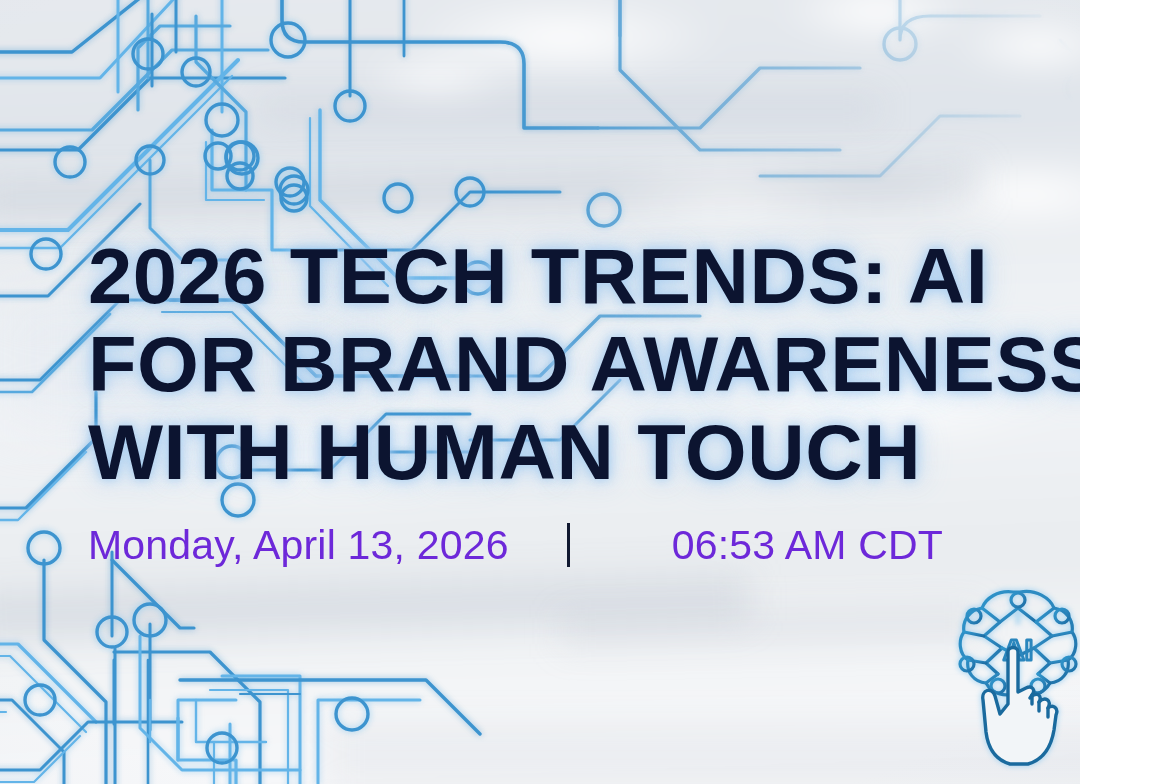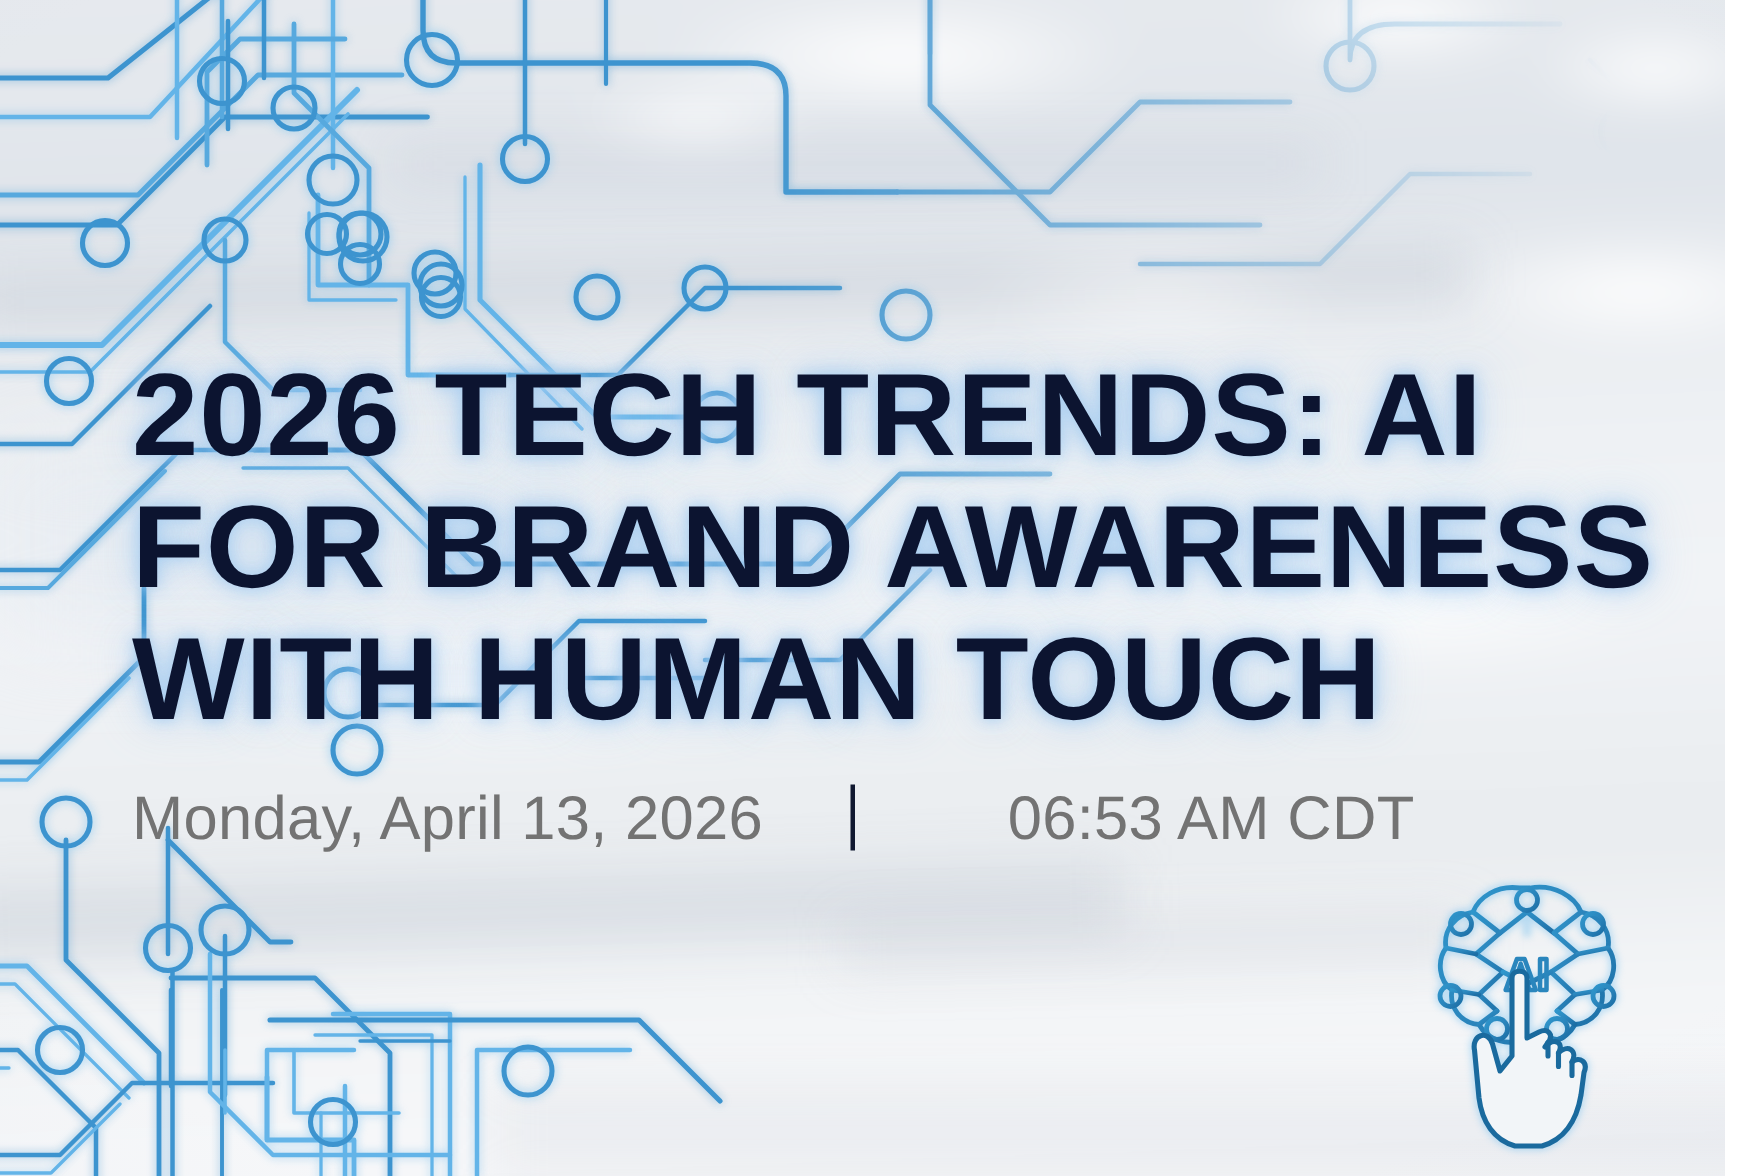--- a/index.html
+++ b/index.html
@@ -2,25 +2,26 @@
 <html><head>
 <meta charset="utf-8">
 <style>
   html, body {
     margin: 0;
     padding: 0;
     background: #ffffff;
   }
   #banner {
     position: relative;
-    width: 1150px;
+    width: 1060px;
     height: 784px;
     overflow: hidden;
     background: #eef0f3;
     font-family: "Liberation Sans", sans-serif;
+    padding-left: 20px;
   }
 
   
   .bg-photo {
     position: absolute;
     inset: -40px;
     background:
       radial-gradient(ellipse 260px 70px at 52% 9%,  rgba(255,255,255,.98), rgba(255,255,255,0) 62%),
       radial-gradient(ellipse 150px 55px at 79% 6%,  rgba(255,255,255,.95), rgba(255,255,255,0) 65%),
       radial-gradient(ellipse 130px 48px at 93% 10%, rgba(255,255,255,.92), rgba(255,255,255,0) 66%),
@@ -90,21 +91,21 @@
        0 0 9px rgba(168,205,240,.95),
        0 0 20px rgba(150,195,238,.70),
        0 0 34px rgba(186,216,244,.45);
   }
   .headline .hl-line { display: block; white-space: nowrap; }
 
   .meta {
     margin-top: 26px;
     display: flex;
     align-items: center;
-    color: #737373;
+    color: #6d28d9;
     font-size: 41px;
     line-height: 46px;
     font-weight: 400;
     letter-spacing: 0.2px;
     gap: 28px;
   }
   .meta .date { white-space: nowrap; }
   .meta .time { white-space: nowrap; margin-left: 40px; }
   .meta .sep {
     display: inline-block;

